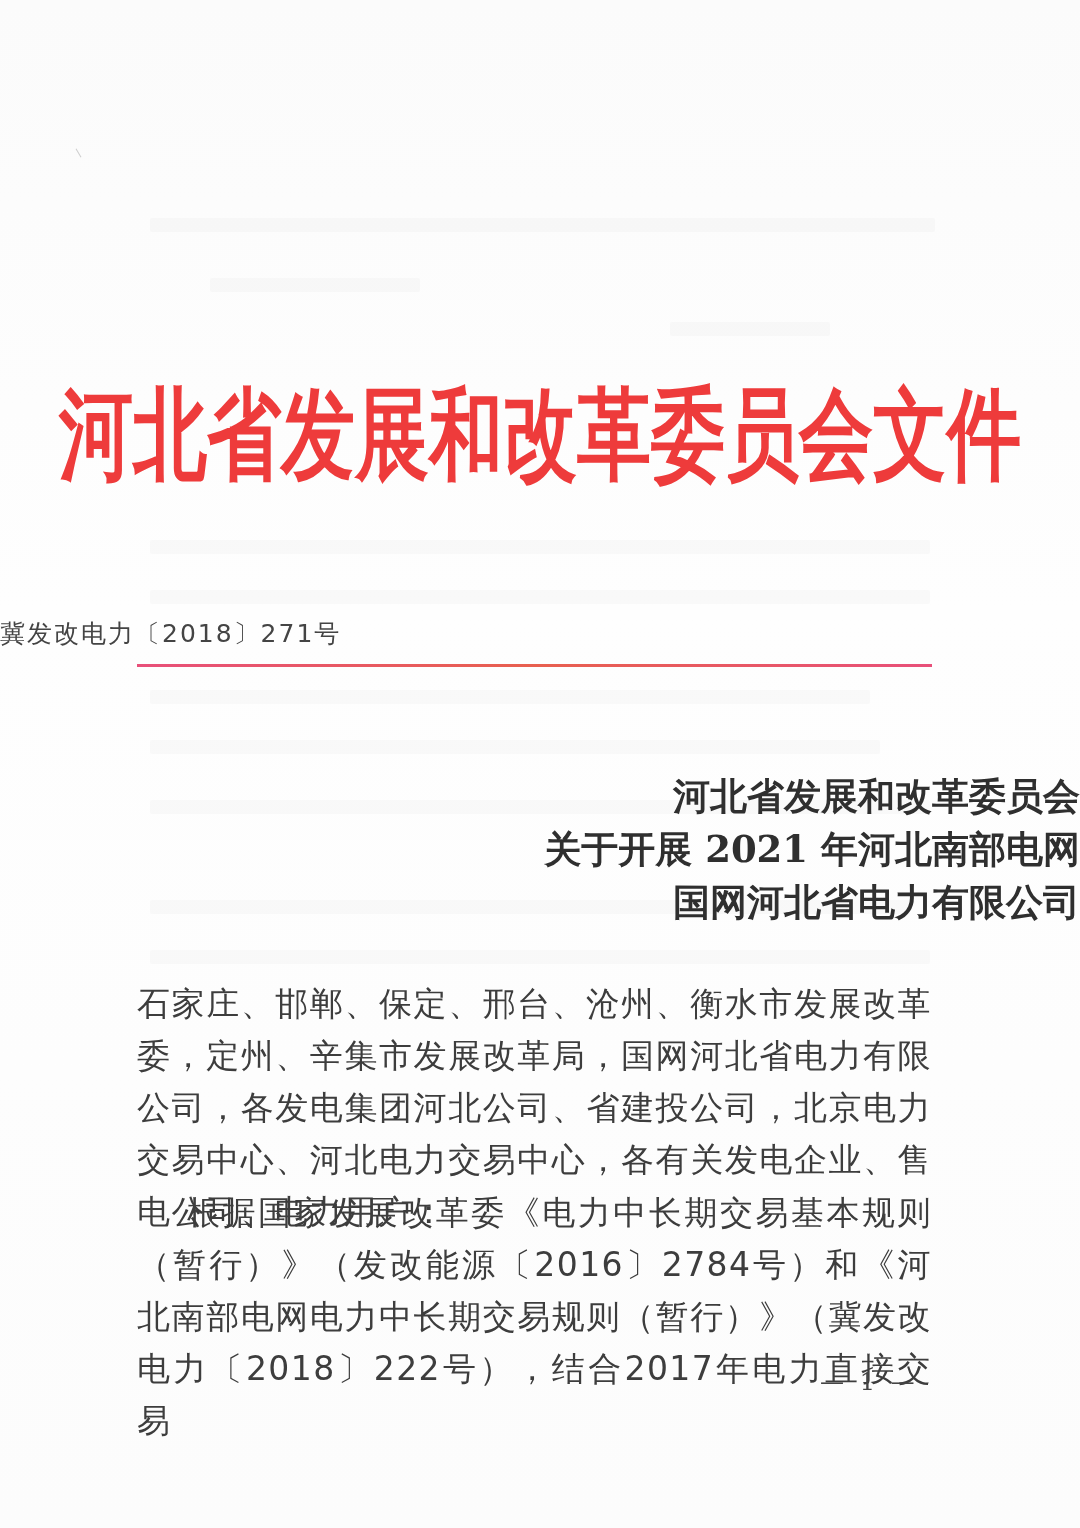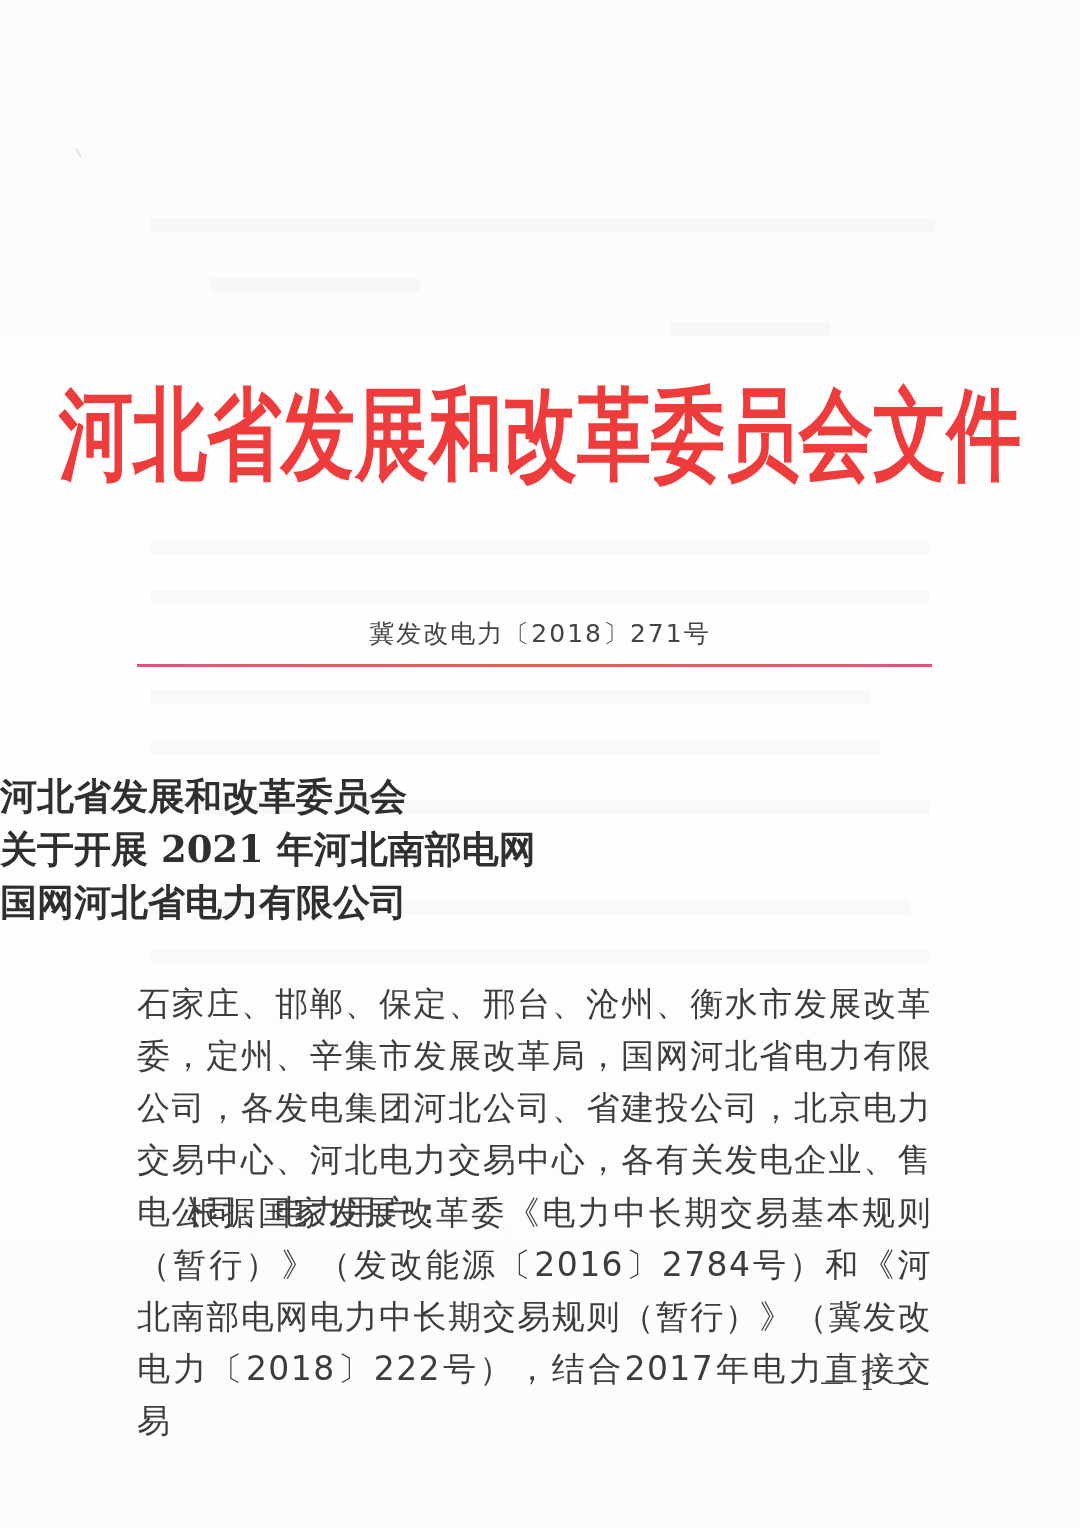--- a/index.html
+++ b/index.html
@@ -45,40 +45,40 @@
     letter-spacing: 0px;
     transform: scaleY(1.35);
     transform-origin: center;
     white-space: nowrap;
   }
   .doc-number {
     position: absolute;
     left: 0;
     width: 1080px;
     top: 617px;
-    text-align: center;
+    text-align: left;
     font-size: 25px;
     color: #444;
     letter-spacing: 2px;
     font-family: "DejaVu Sans", "Liberation Sans", sans-serif;
   }
   .red-rule {
     position: absolute;
     left: 137px;
     top: 664px;
     width: 795px;
     height: 3px;
     background: linear-gradient(90deg, #e8507a, #e8604f 50%, #e8507a);
   }
   .title {
     position: absolute;
     left: 0;
     width: 1080px;
     top: 770px;
-    text-align: left;
+    text-align: right;
     font-size: 37px;
     line-height: 53px;
     color: #2f2f2f;
     font-weight: bold;
     font-family: "DejaVu Serif", "Liberation Serif", serif;
   }
   .title .line { display: block; }
   .body-text {
     position: absolute;
     left: 137px;

